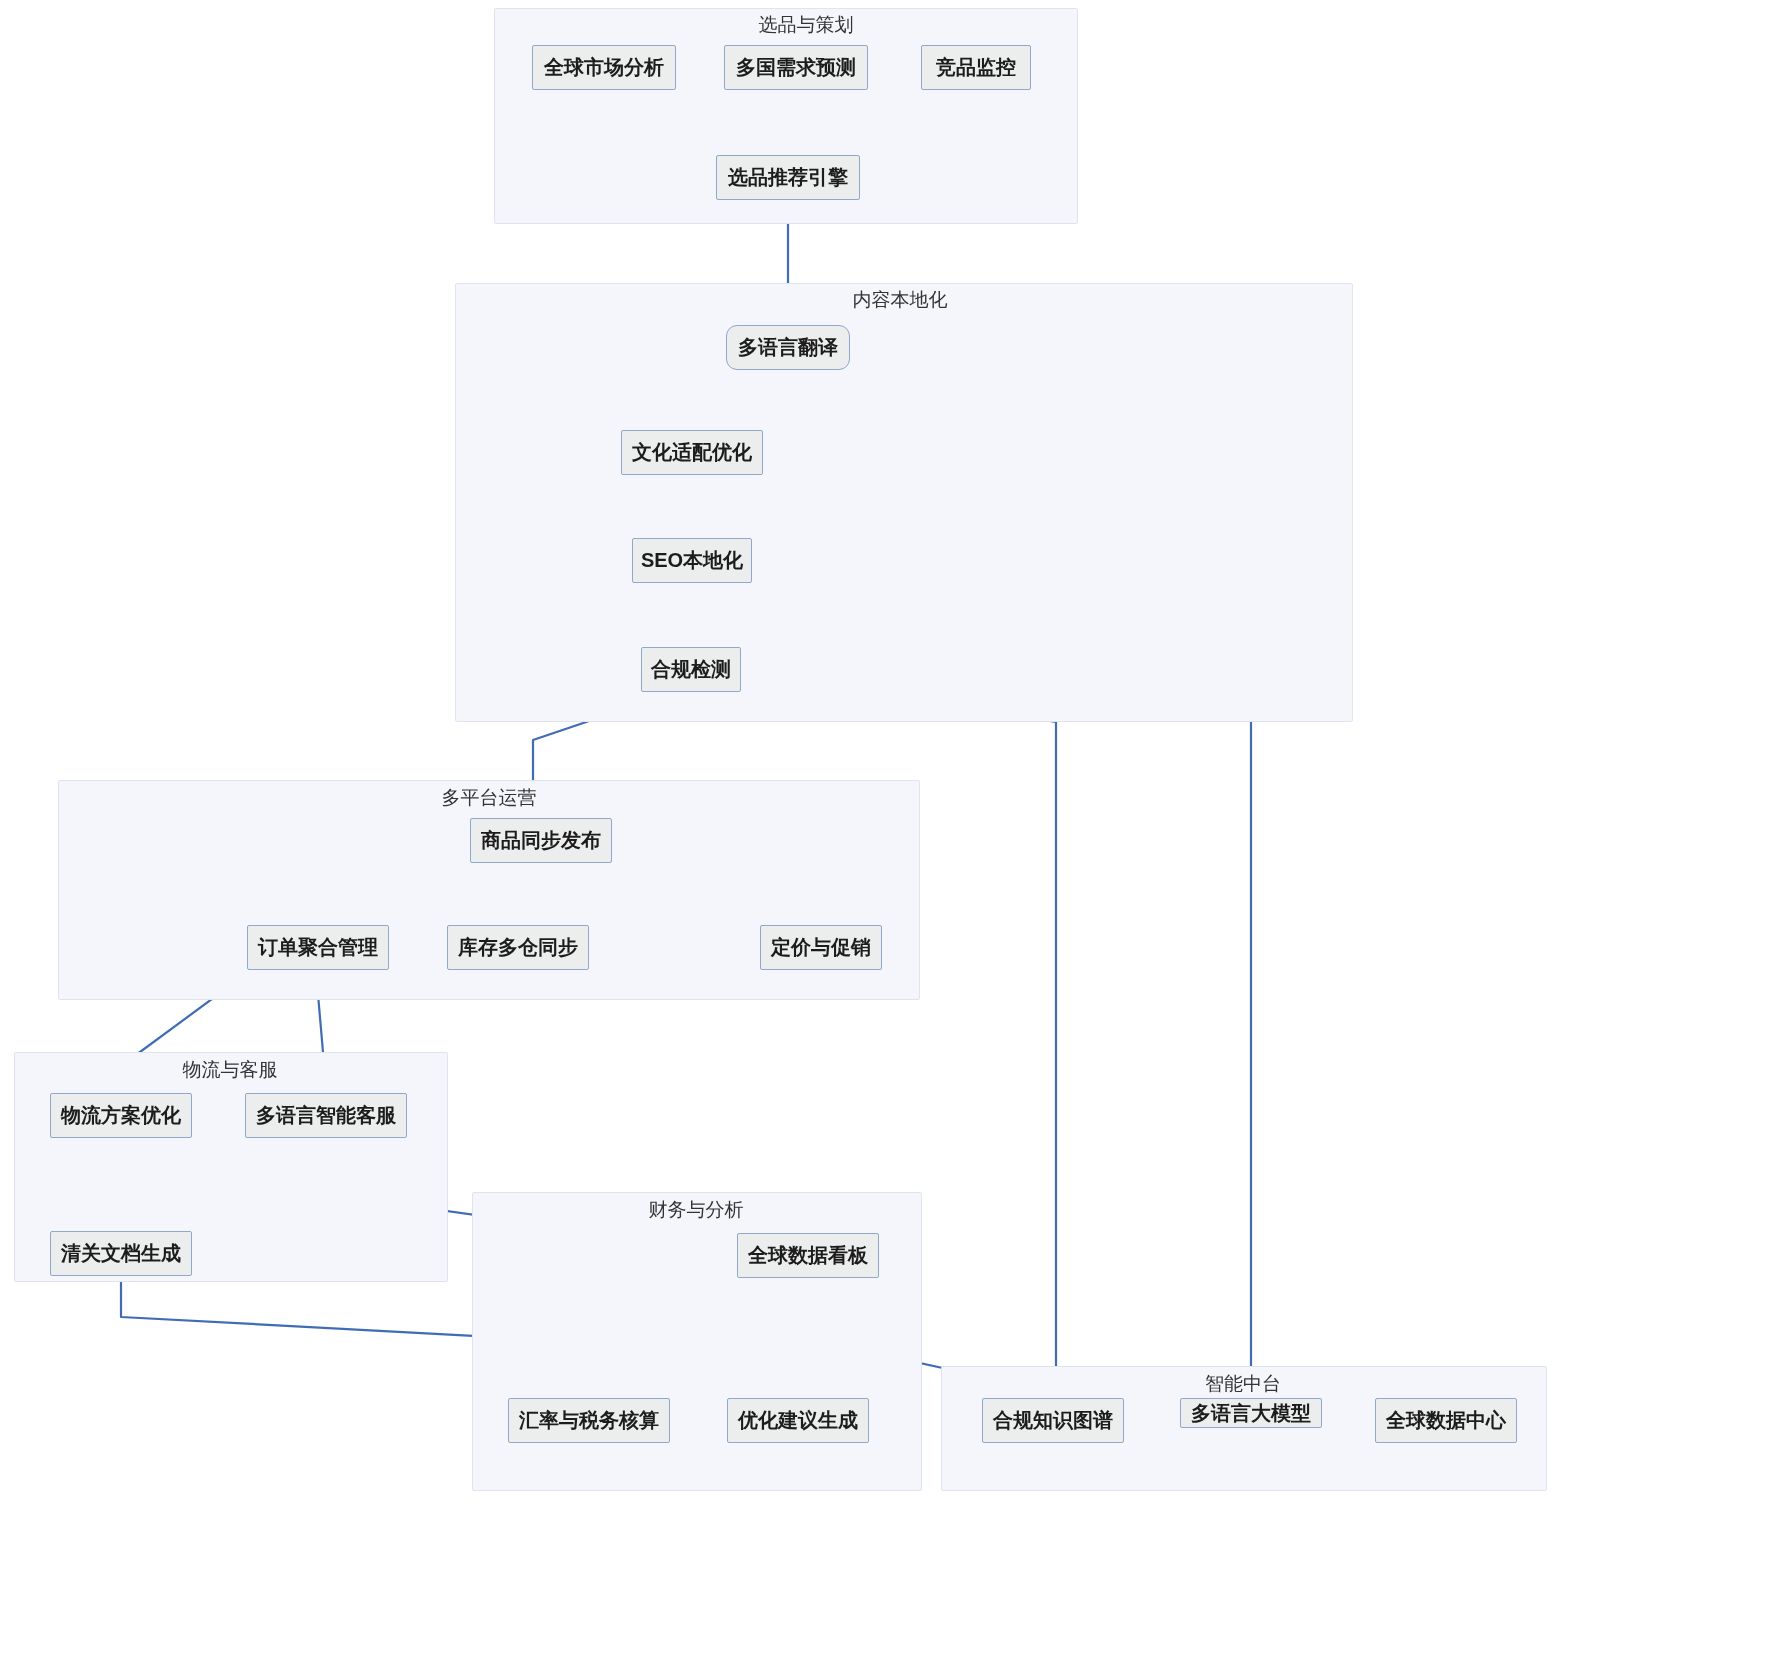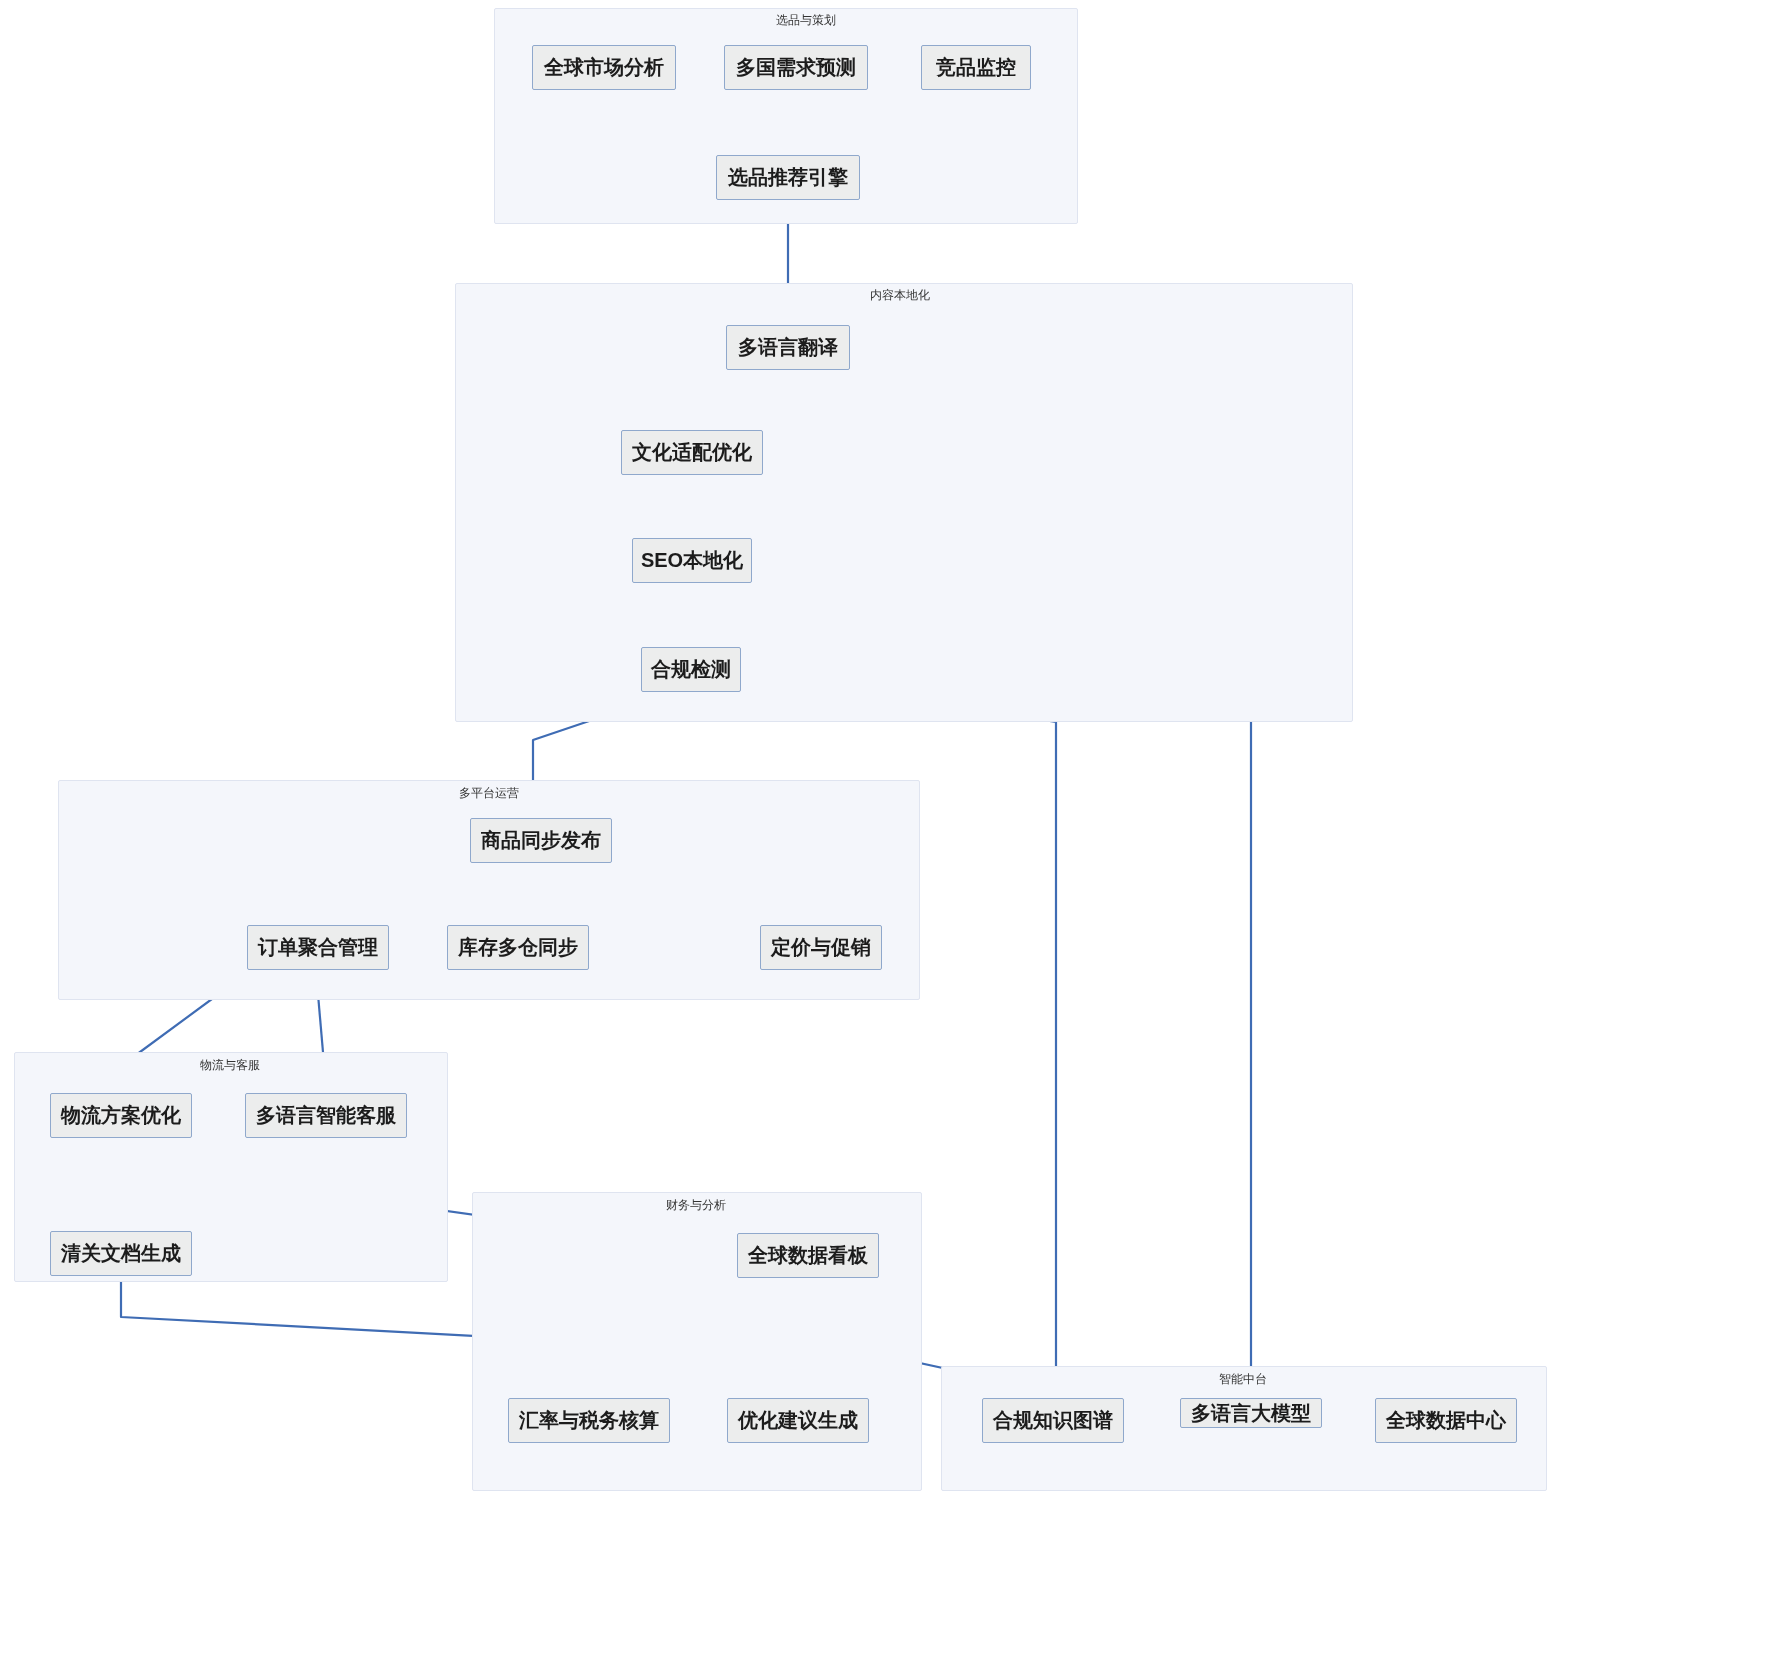--- a/index.html
+++ b/index.html
@@ -1,20 +1,20 @@
 <!DOCTYPE html>
 <html><head>
 <meta charset="utf-8">
 <style>
   html,body{margin:0;padding:0;background:#ffffff;}
   body{font-family:"Liberation Sans","DejaVu Sans",sans-serif;}
   #canvas{position:relative;width:1766px;height:1677px;background:#ffffff;overflow:hidden;}
   svg#edges{position:absolute;left:0;top:0;width:1766px;height:1677px;pointer-events:none;}
   .cluster{position:absolute;background:#f4f6fb;border:1px solid #dfe4f0;border-radius:2px;}
-  .cluster-title{position:absolute;font-size:12px;color:#333333;white-space:nowrap;
+  .cluster-title{position:absolute;font-size:19px;color:#333333;white-space:nowrap;
      transform:translateX(-50%);font-family:"Liberation Sans","DejaVu Sans",sans-serif;}
   .node{position:absolute;background:#eceded;border:1px solid #8fa8cc;border-radius:2px;
      display:flex;align-items:center;justify-content:center;
      font-size:20px;color:#1c1c1c;white-space:nowrap;
      font-family:"Liberation Sans","DejaVu Sans",sans-serif;
      box-sizing:border-box;font-weight:bold;}
 </style>
 </head>
 <body>
 
@@ -69,21 +69,21 @@
       </div>
       <div class="node" style="left: 724px; top: 45px; width: 144px; height: 45px; background: rgb(236, 237, 237); border-color: rgb(143, 168, 204); color: rgb(28, 28, 28);">
         <span>多国需求预测</span>
       </div>
       <div class="node" style="left: 921px; top: 45px; width: 110px; height: 45px; background: rgb(236, 237, 237); border-color: rgb(143, 168, 204); color: rgb(28, 28, 28);">
         <span>竞品监控</span>
       </div>
       <div class="node" style="left: 716px; top: 155px; width: 144px; height: 45px; background: rgb(236, 237, 237); border-color: rgb(143, 168, 204); color: rgb(28, 28, 28);">
         <span>选品推荐引擎</span>
       </div>
-      <div class="node" style="left: 726px; top: 325px; width: 124px; height: 45px; background: rgb(236, 237, 237); border-color: rgb(143, 168, 204); color: rgb(28, 28, 28);">
+      <div class="node" style="left: 726px; top: 325px; width: 124px; height: 45px; background: rgb(236, 237, 237); border-color: rgb(143, 168, 204); color: rgb(28, 28, 28); border-radius: 11px;">
         <span>多语言翻译</span>
       </div>
       <div class="node" style="left: 621px; top: 430px; width: 142px; height: 45px; background: rgb(236, 237, 237); border-color: rgb(143, 168, 204); color: rgb(28, 28, 28);">
         <span>文化适配优化</span>
       </div>
       <div class="node" style="left: 632px; top: 538px; width: 120px; height: 45px; background: rgb(236, 237, 237); border-color: rgb(143, 168, 204); color: rgb(28, 28, 28);">
         <span>SEO本地化</span>
       </div>
       <div class="node" style="left: 641px; top: 647px; width: 100px; height: 45px; background: rgb(236, 237, 237); border-color: rgb(143, 168, 204); color: rgb(28, 28, 28);">
         <span>合规检测</span>

